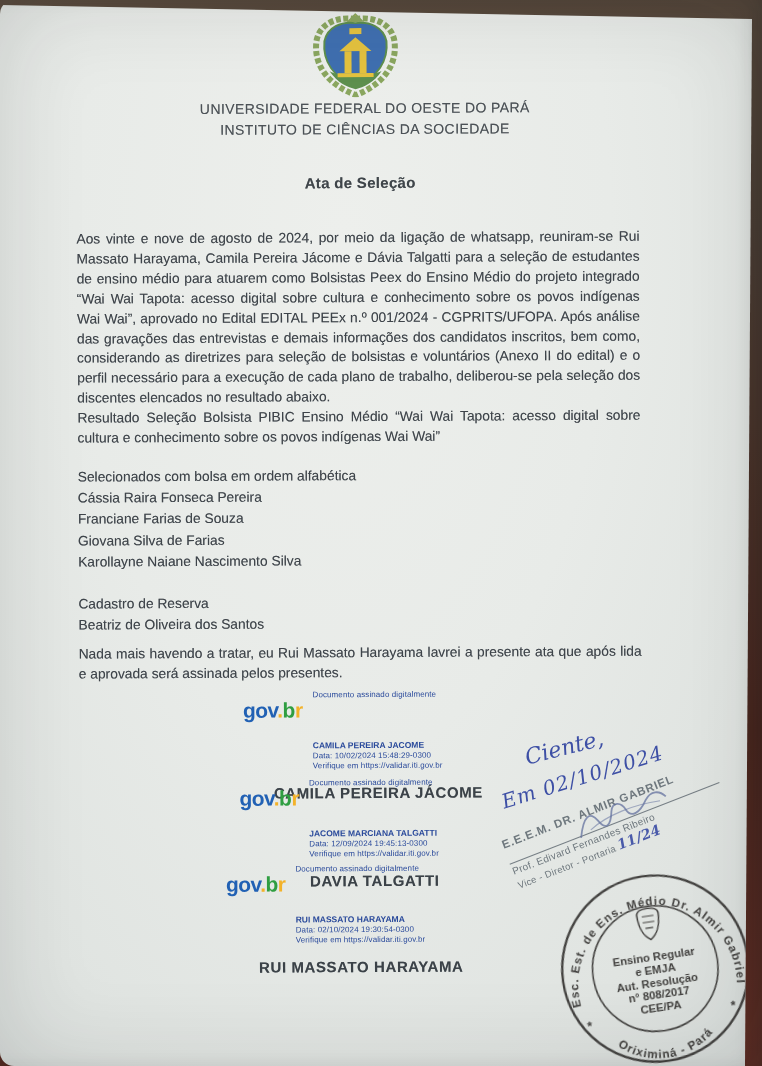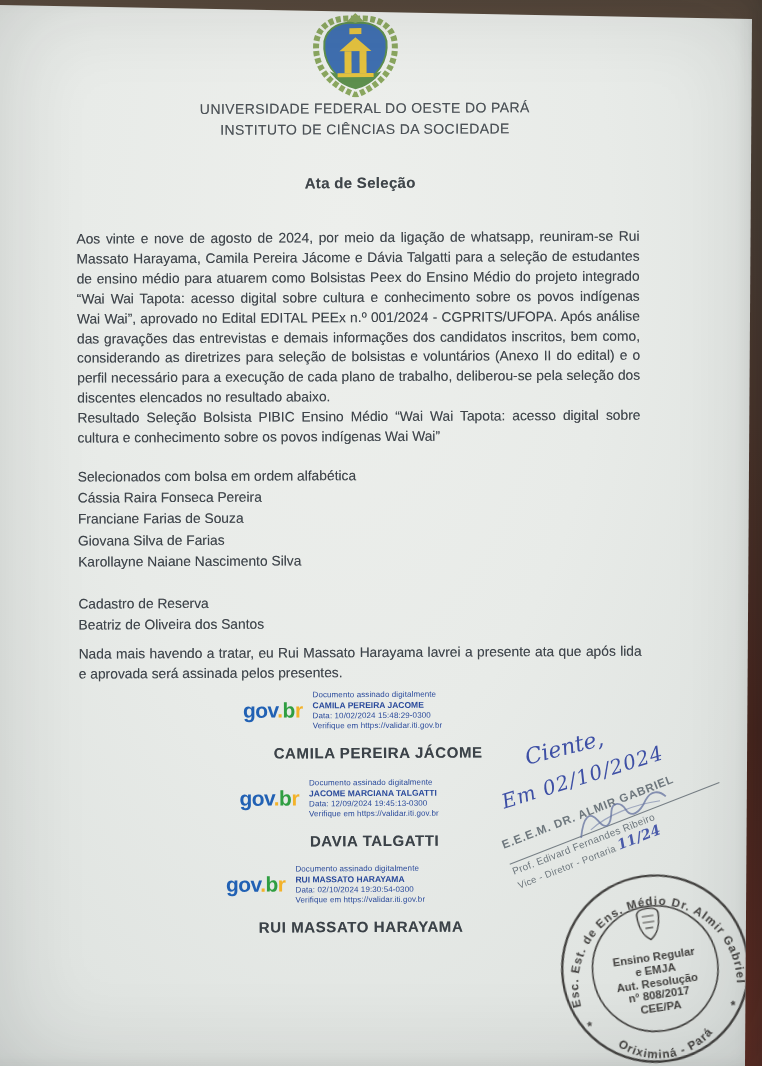--- a/index.html
+++ b/index.html
@@ -5,20 +5,21 @@
   html,body{margin:0;padding:0;}
   body{
     width:762px;height:1066px;overflow:hidden;position:relative;
     background:linear-gradient(170deg,#5a4b3e 0%,#4a3d33 30%,#47241c 72%,#5d2b22 100%);
     font-family:"Liberation Sans",sans-serif;
   }
   .paper{
     position:absolute;inset:0;
     background:radial-gradient(ellipse at 45% 22%,#edefec 0%,#e8ebe8 45%,#e0e4e1 78%,#d6dbd9 100%);
     clip-path:polygon(0 5px,752px 19px,745px 1066px,0 1066px);
+    border-radius:14px;
   }
   .vignette{position:absolute;inset:0;pointer-events:none;
     box-shadow:inset 0 0 90px rgba(40,40,40,.14), inset -14px 0 22px -10px rgba(30,30,30,.25);}
   .content{position:absolute;inset:0;transform:rotate(-0.3deg);color:#41464c;}
 
   .crest{position:absolute;left:312px;top:13px;width:92px;height:84px;}
   .hdr{position:absolute;left:0;top:98px;width:734px;text-align:center;
     font-size:14px;line-height:21px;color:#4c5257;letter-spacing:.4px;
     text-shadow:0 0 .6px rgba(80,86,90,.55);}
   .doc-title{position:absolute;left:0;top:174px;width:724px;text-align:center;
@@ -34,21 +35,21 @@
     color:#3e444a;text-shadow:0 0 .6px rgba(80,86,92,.5);}
   .plainlist .gap{height:21px;}
 
   .sig{position:absolute;width:270px;}
   .sig-row{display:flex;align-items:flex-start;}
   .govbr{font-weight:bold;font-size:21px;letter-spacing:-0.5px;line-height:22px;margin-top:9px;
     font-family:"Liberation Sans",sans-serif;}
   .gv-blue{color:#2161b4;} .gv-yellow{color:#f3b229;} .gv-green{color:#2f9e41;}
   .sig-lines{margin-left:10px;color:#2a4a9b;}
   .sig-small{font-size:8px;line-height:10px;letter-spacing:.1px;}
-  .sig-signer{font-size:8.5px;line-height:11px;font-weight:bold;}
+  .sig-signer{font-size:8.5px;line-height:11px;font-weight:bold;margin-top:40px;}
   .sig-name{margin-top:13px;text-align:center;font-weight:bold;font-size:15px;
     letter-spacing:.6px;color:#3b4248;text-shadow:0 0 .6px rgba(70,76,82,.5);}
   .s1{left:242px;top:690px;} .s2{left:238px;top:778px;} .s3{left:224px;top:864px;}
 
   .pen{font-family:"DejaVu Serif",serif;font-style:italic;color:#3d4fa5;}
   .hw-ciente{position:absolute;left:523px;top:736px;font-size:22px;transform:rotate(-14deg);}
   .hw-date{position:absolute;left:497px;top:766px;font-size:20px;transform:rotate(-17deg);letter-spacing:1px;}
 
   .school-stamp{position:absolute;left:500px;top:792px;width:258px;transform:rotate(-21deg);
     color:#646e75;opacity:.92;}

